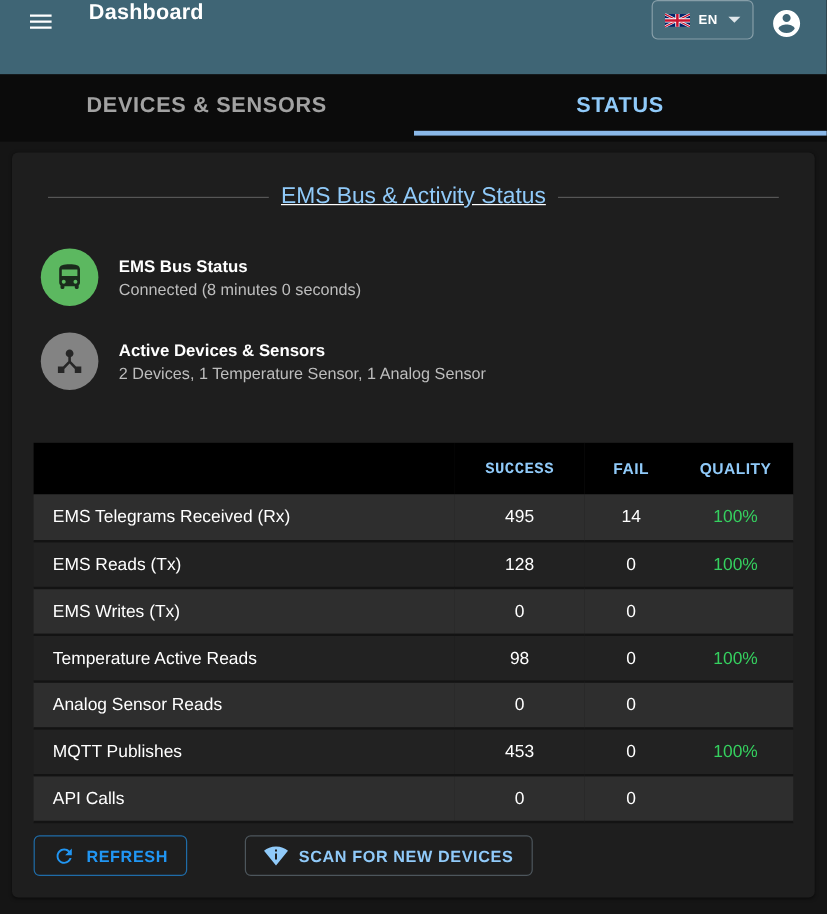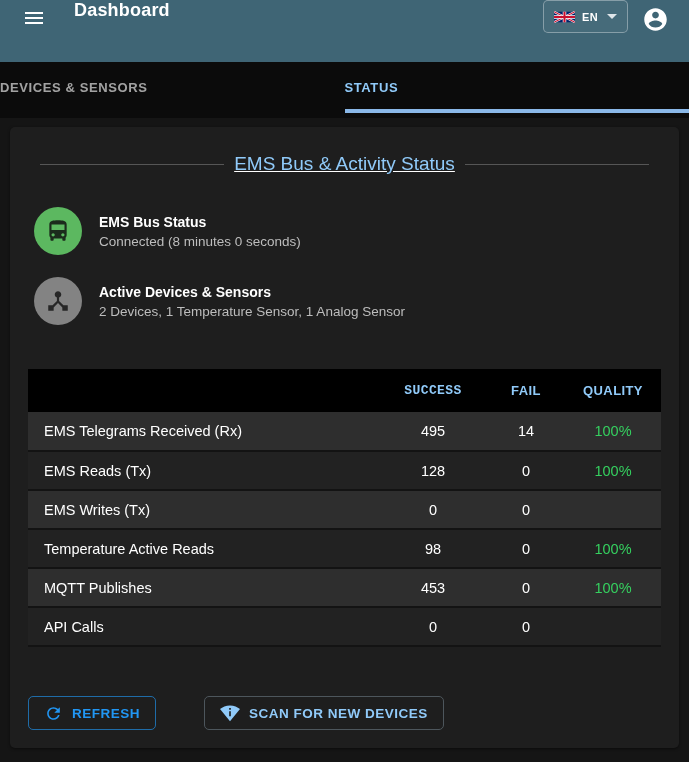--- a/index.html
+++ b/index.html
@@ -49,23 +49,23 @@
   .account-btn { margin-left: 8px; }
 
   
   .tabbar {
     height: 56px;
     background: #0b0b0b;
     display: flex;
   }
   .tab {
     width: 50%; height: 50px;
-    display: flex; align-items: center; justify-content: flex-start;
+    display: flex; align-items: center; justify-content: center;
     position: relative;
-    font-size: 13px; font-weight: bold; letter-spacing: 0.6px;
+    font-size: 18px; font-weight: bold; letter-spacing: 0.6px;
     color: rgba(255,255,255,0.62);
     cursor: pointer;
     background: none; border: none;
     font-family: "Liberation Sans", sans-serif;
   }
   .tab.active { color: #90caf9; }
   .tab.active .tab-indicator {
     position: absolute; left: 0; right: 0; bottom: -1px;
     height: 4px; background: #8ab8e8;
   }
@@ -271,20 +271,26 @@
       <td class="c-quality"></td>
     </tr>
 
     <tr>
       <td class="c-label">Temperature Active Reads</td>
       <td class="c-success">98</td>
       <td class="c-fail">0</td>
       <td class="c-quality">100%</td>
     </tr>
 
+    <tr>
+      <td class="c-label">Analog Sensor Reads</td>
+      <td class="c-success">0</td>
+      <td class="c-fail">0</td>
+      <td class="c-quality"></td>
+    </tr>
 
     <tr>
       <td class="c-label">MQTT Publishes</td>
       <td class="c-success">453</td>
       <td class="c-fail">0</td>
       <td class="c-quality">100%</td>
     </tr>
 
     <tr>
       <td class="c-label">API Calls</td>

